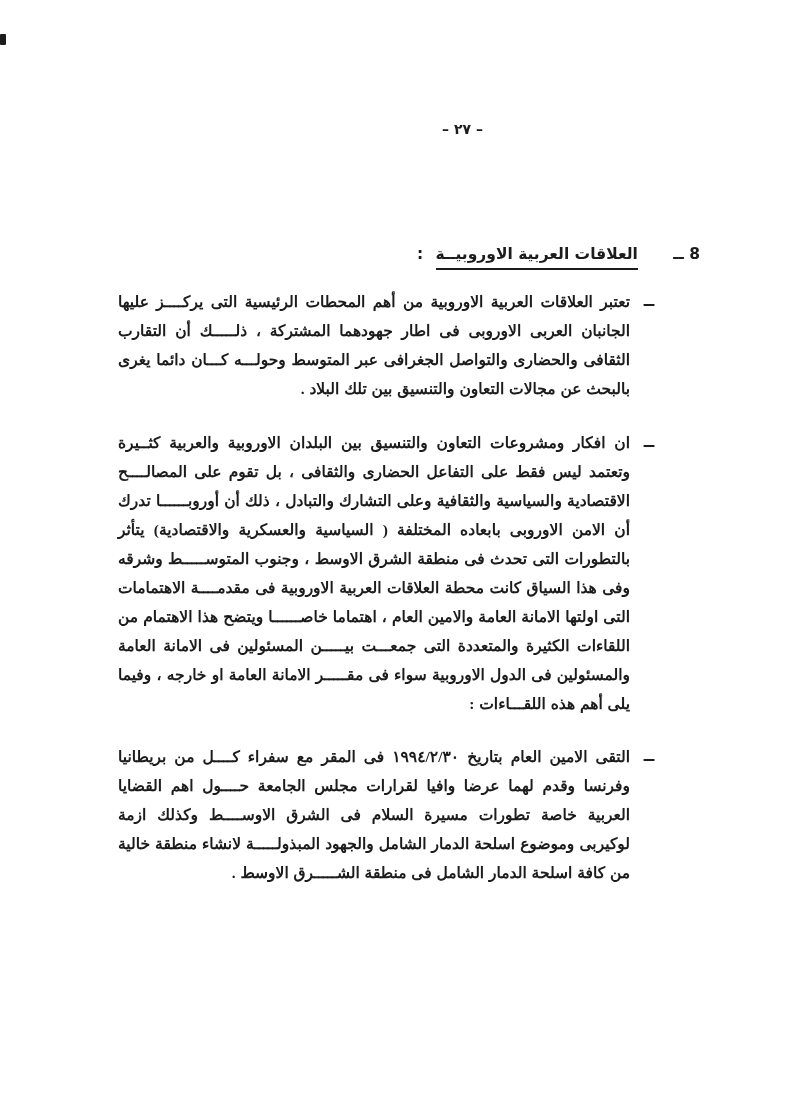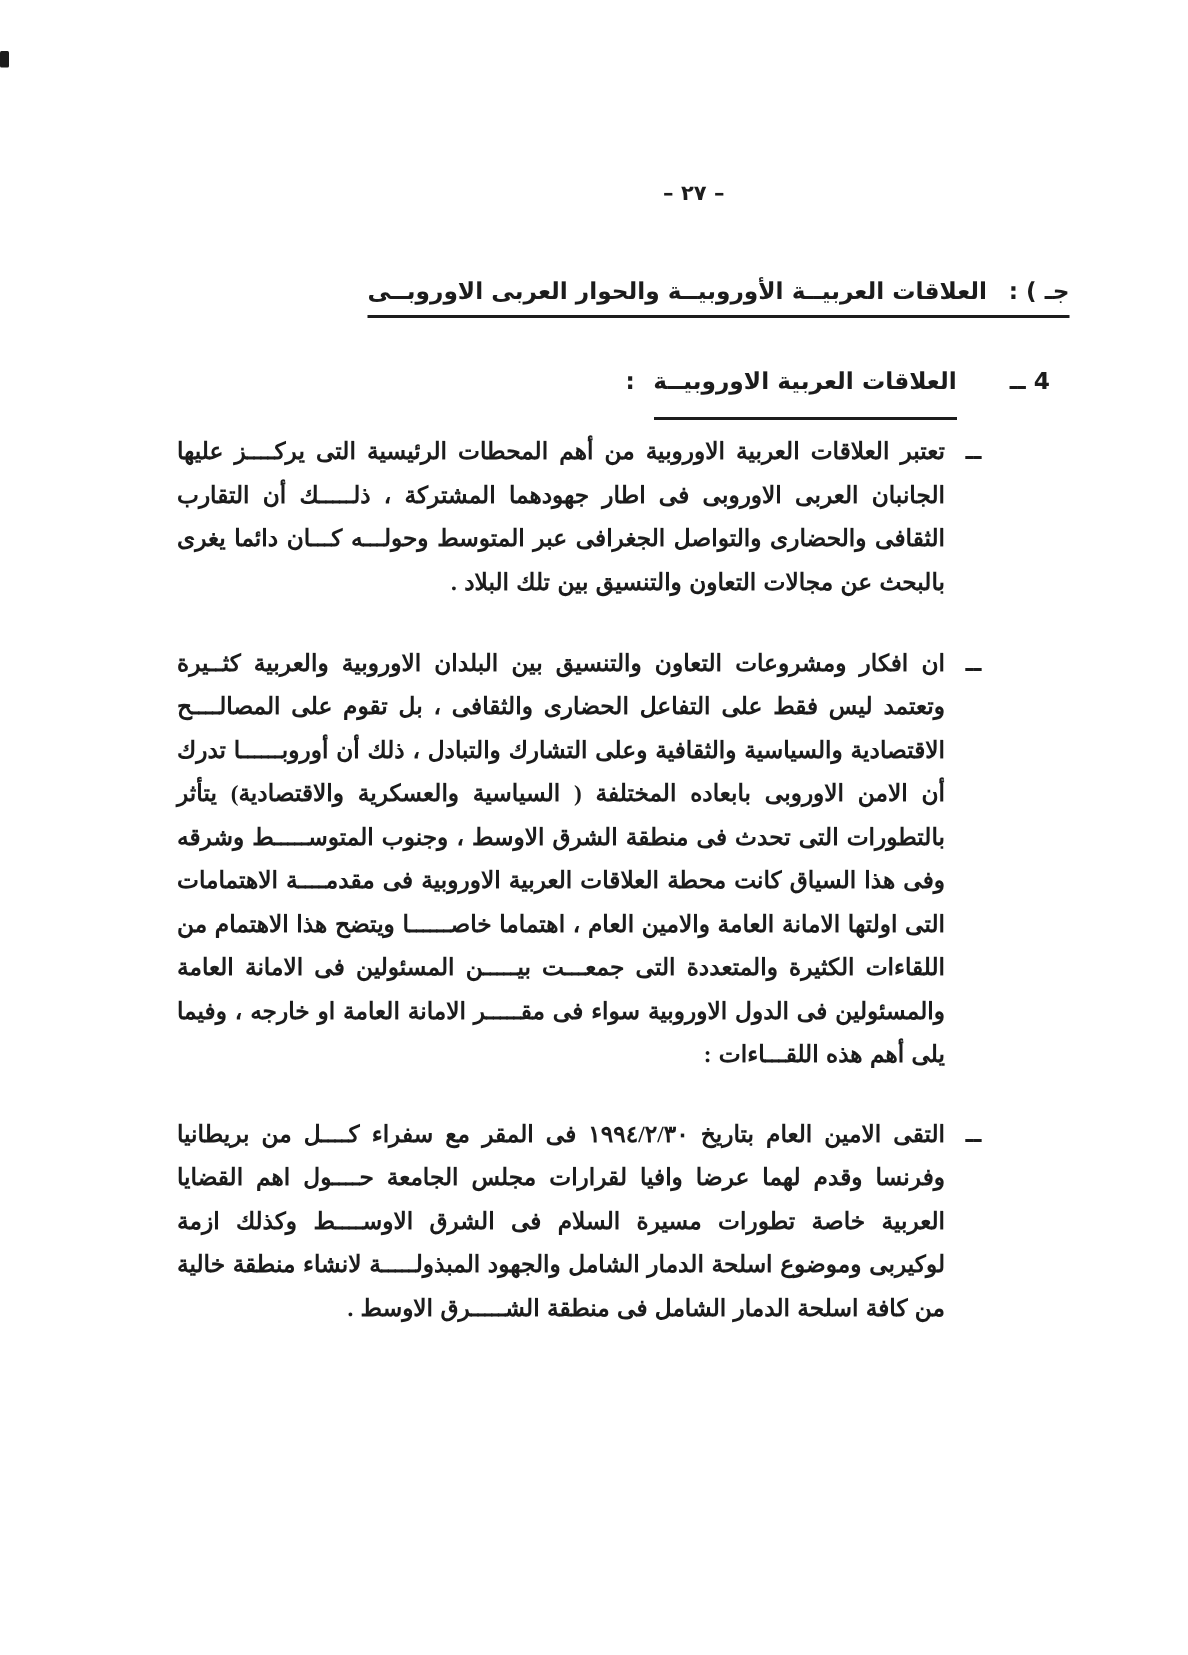--- a/index.html
+++ b/index.html
@@ -38,21 +38,21 @@
 
   .item1 {
     position:absolute; top:245px; right:92px;
     direction:rtl; white-space:nowrap;
     font-size:15.5px; font-weight:bold;
   }
   .item1 .num { margin-left:30px; }
   .item1 .title {
     display:inline-block;
     border-bottom:2px solid #1c1c1c;
-    padding-bottom:15px;
+    padding-bottom:5px;
   }
   .item1 .colon { margin-right:7px; }
 
   .para {
     position:absolute; right:124px; width:550px;
     display:flex; direction:rtl;
     font-size:15.5px; font-weight:bold; line-height:29px;
   }
   .para .bullet {
     flex:0 0 38px; width:38px; text-align:center;
@@ -68,29 +68,23 @@
 </style>
 </head>
 <body>
 
 <div class="page">
 
   <div class="scan-artifact"></div>
 
   <div class="pageno">– ٢٧ –</div>
 
-  <div class="heading">
-    <span class="heading-inner">
-      <span>جـ ) :</span>
-      <span>العلاقات العربيــة الأوروبيــة والحوار العربى الاوروبــى</span>
-    </span>
-  </div>
 
   <div class="item1">
-    <span class="num">4 ــ</span>
+    <span class="num">8 ــ</span>
     <span class="title">العلاقات العربية الاوروبيــة</span>
     <span class="colon">:</span>
   </div>
 
   <div class="para para1">
     <div class="bullet">ــ</div>
     <div class="ptext">تعتبر العلاقات العربية الاوروبية من أهم المحطات الرئيسية التى يركــــز عليها الجانبان العربى الاوروبى فى اطار جهودهما المشتركة ، ذلـــــك أن التقارب الثقافى والحضارى والتواصل الجغرافى عبر المتوسط وحولـــه كـــان دائما يغرى بالبحث عن مجالات التعاون والتنسيق بين تلك البلاد .</div>
   </div>
 
   <div class="para para2">

